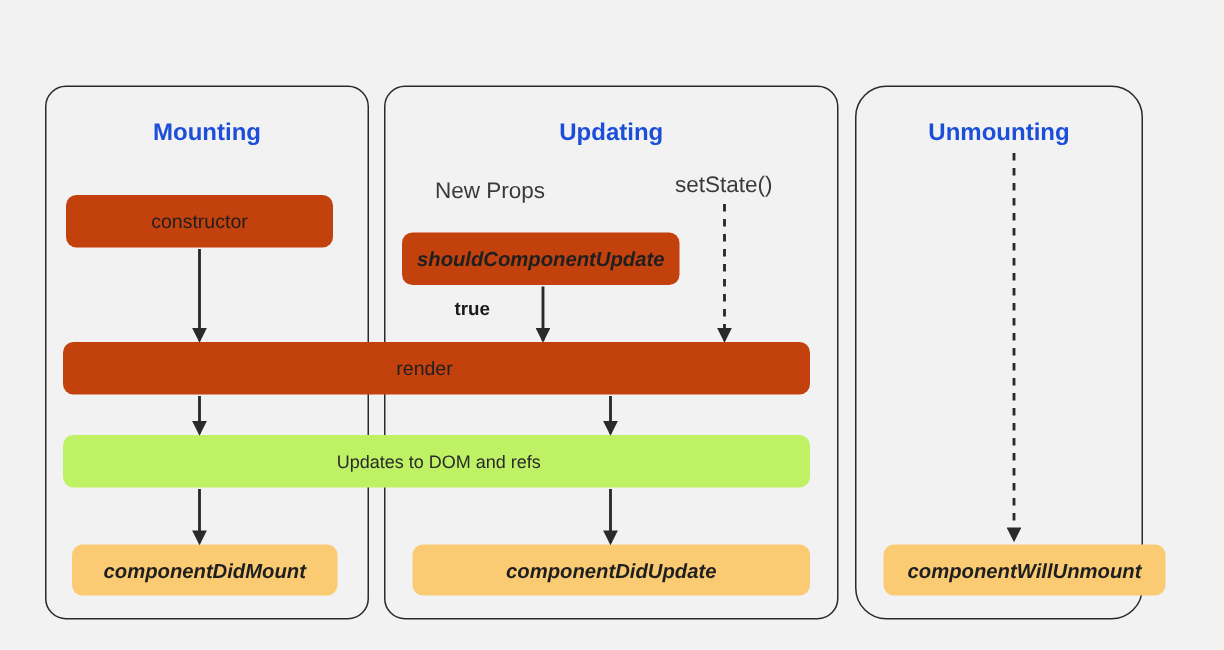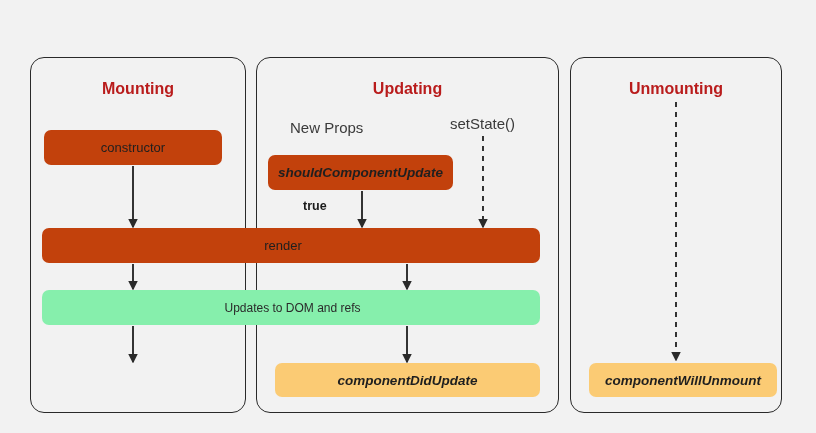--- a/index.html
+++ b/index.html
@@ -36,45 +36,45 @@
   
   .panel {
     position: absolute;
     border: 1.3px solid #2a2a2a;
     border-radius: 14px;
     background: #f2f2f2;
     box-sizing: border-box;
   }
   #panel-mounting   { left: 30px;  top: 57px; width: 216px; height: 356px; }
   #panel-updating   { left: 256px; top: 57px; width: 303px; height: 356px; }
-  #panel-unmounting { left: 570px; top: 57px; width: 212px; height: 356px; }
+  #panel-unmounting { left: 570px; top: 57px; width: 192px; height: 356px; border-radius: 21px; }
 
   .panel-title {
     position: absolute;
     top: 22px;
     left: 0;
     width: 100%;
     text-align: center;
     font-size: 16px;
     font-weight: bold;
-    color: #b91c1c;
+    color: #1d4ed8;
   }
 
   
   .box {
     position: absolute;
     border-radius: 7px;
     display: flex;
     align-items: center;
     justify-content: center;
     box-sizing: border-box;
     text-align: center;
   }
   .box-blue   { background: #c2410c; color: #1f1f1f; }
-  .box-peach  { background: #86efac; color: #2a2a2a; padding-left: 19px; }
+  .box-peach  { background: #bef264; color: #2a2a2a; padding-left: 19px; }
   .box-yellow { background: #fbcb74; color: #1f1f1f; }
 
   .label-plain  { font-size: 13px; font-weight: normal; }
   .label-italic { font-size: 13.5px; font-style: italic; font-weight: bold; }
 
   
   #box-constructor          { left: 44px;  top: 130px; width: 178px; height: 35px; }
   #box-render               { left: 42px;  top: 228px; width: 498px; height: 35px; }
   #box-updates-dom          { left: 42px;  top: 290px; width: 498px; height: 35px; }
   #box-componentdidmount    { left: 48px;  top: 363px; width: 177px; height: 34px; }
@@ -144,20 +144,23 @@
   </div>
 
   <div class="box box-blue" id="box-render">
     <span class="label-plain bar-text">render</span>
   </div>
 
   <div class="box box-peach" id="box-updates-dom">
     <span class="label-plain bar-text">Updates to DOM and refs</span>
   </div>
 
+  <div class="box box-yellow" id="box-componentdidmount">
+    <span class="label-italic">componentDidMount</span>
+  </div>
 
   <div class="box box-yellow" id="box-componentdidupdate">
     <span class="label-italic">componentDidUpdate</span>
   </div>
 
   <div class="box box-yellow" id="box-componentwillunmount">
     <span class="label-italic">componentWillUnmount</span>
   </div>
 
   <svg id="arrows" viewBox="0 0 816 433">

